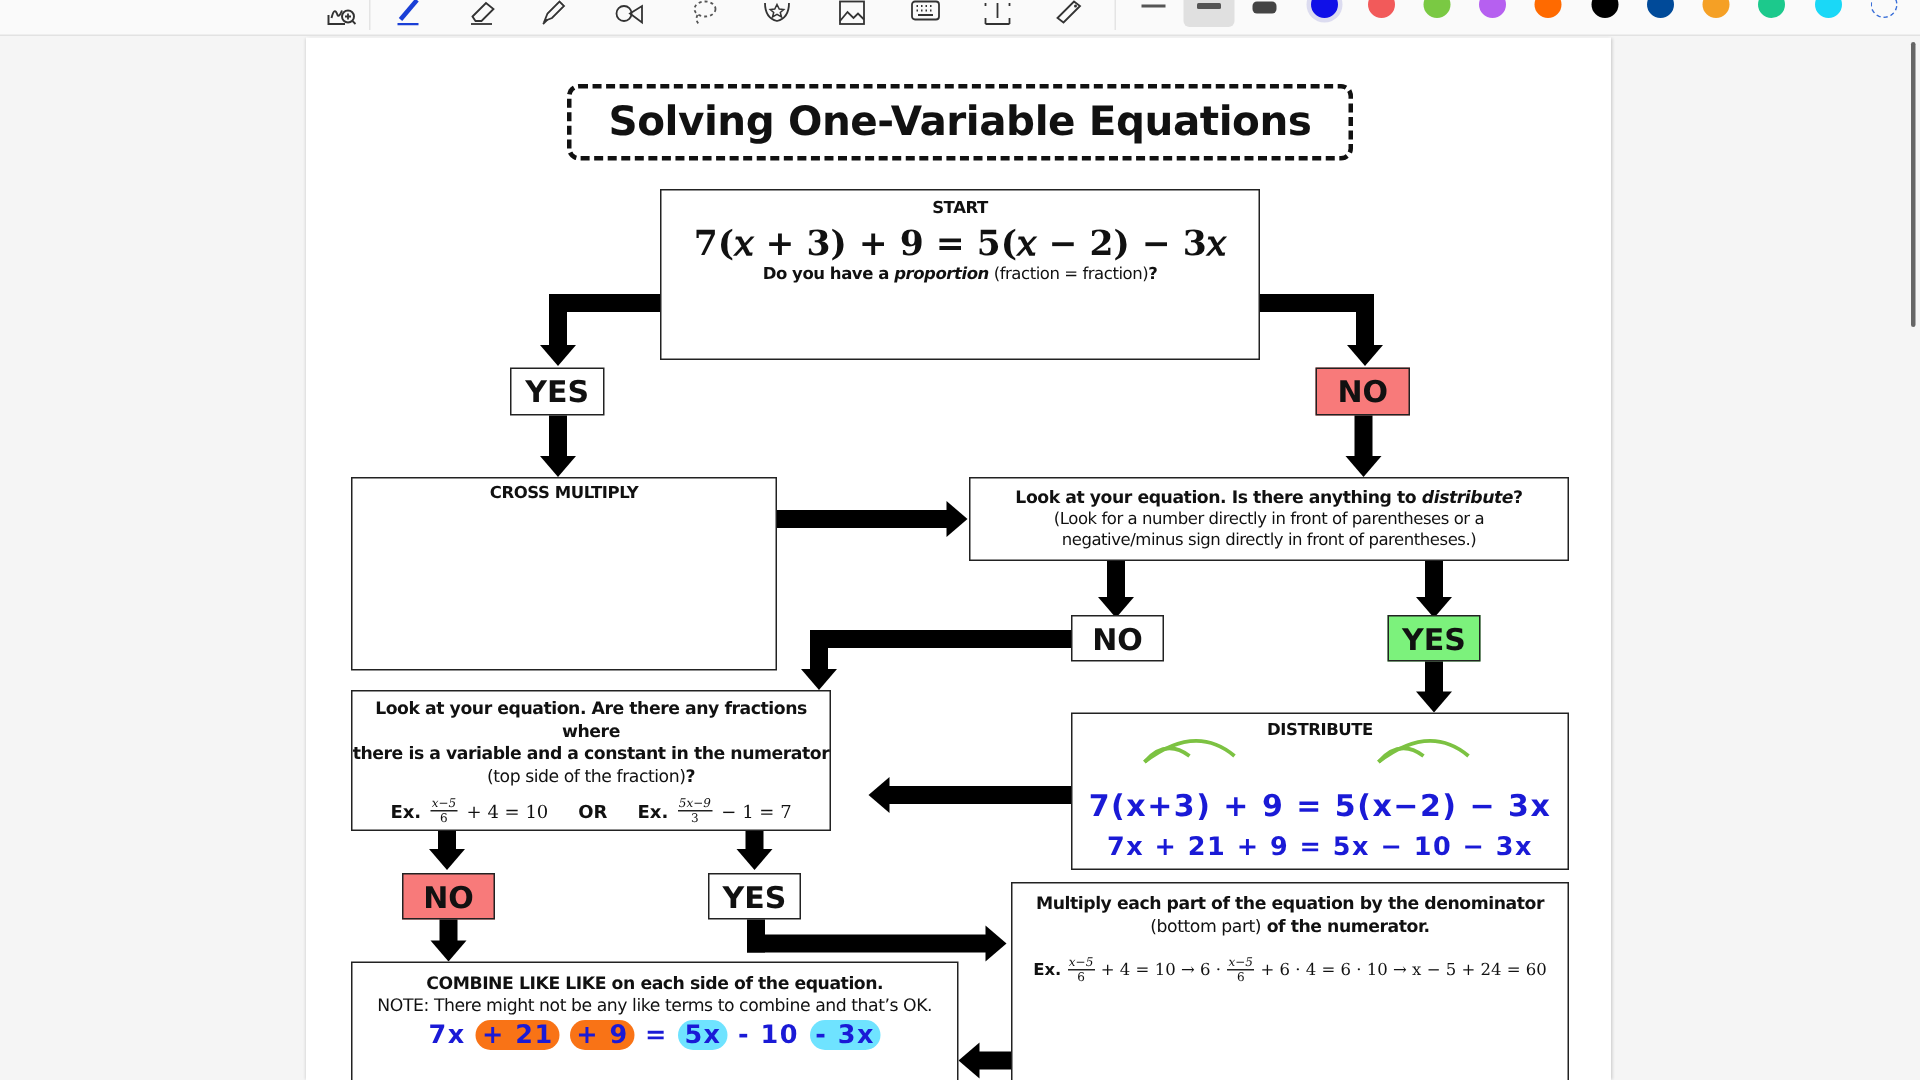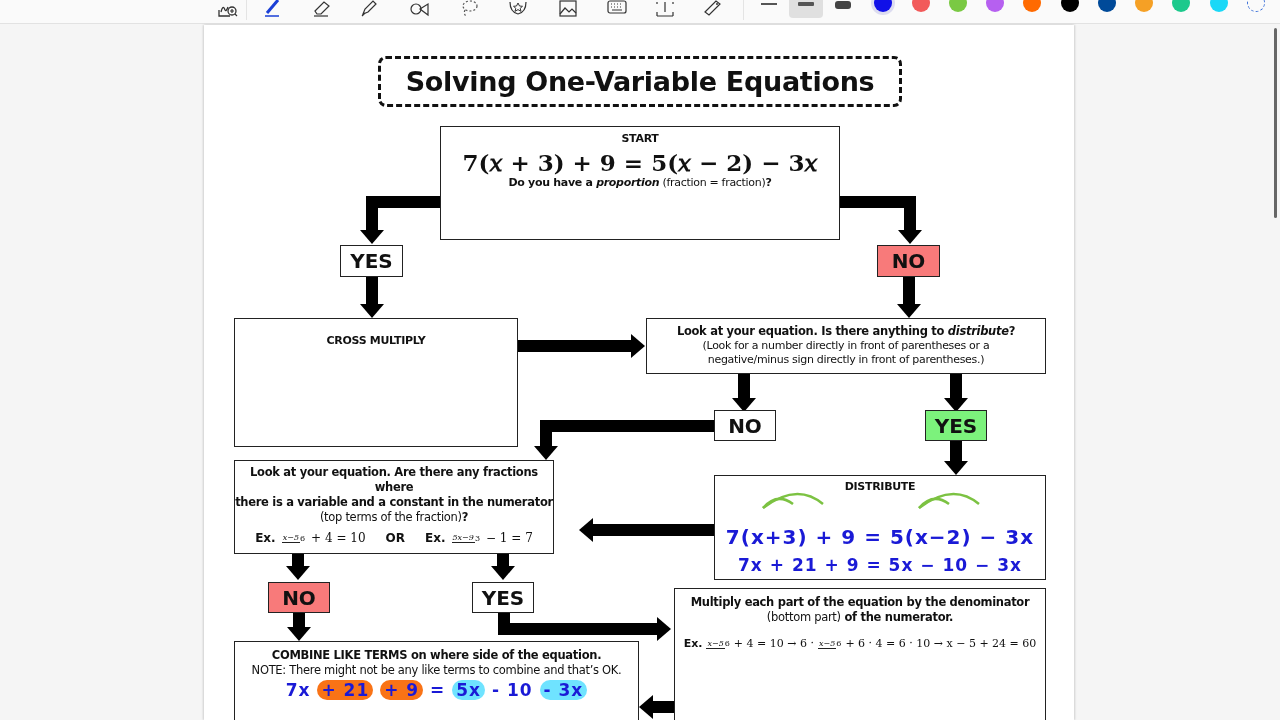--- a/index.html
+++ b/index.html
@@ -25,21 +25,21 @@
   .label { position: absolute; border: 1.5px solid #222; display: flex; align-items: center; justify-content: center; font-weight: bold; font-size: 20px; color: #111; font-family: "DejaVu Sans", sans-serif; }
   .red { background: #f87a7a; }
   .green { background: #7cf27c; }
   .white { background: #fff; }
   .bar { position: absolute; background: #000; }
   .ah { position: absolute; width: 0; height: 0; }
   .ah.down { border-left: 12px solid transparent; border-right: 12px solid transparent; border-top: 14px solid #000; }
   .ah.right { border-top: 12px solid transparent; border-bottom: 12px solid transparent; border-left: 14px solid #000; }
   .ah.left { border-top: 12px solid transparent; border-bottom: 12px solid transparent; border-right: 14px solid #000; }
   .hand { font-family: "DejaVu Sans", sans-serif; color: #1a1ad6; font-weight: bold; font-size: 19px; letter-spacing: 1px; }
-  .frac { display: inline-flex; flex-direction: row; align-items: center; vertical-align: middle; font-size: 8px; line-height: 9px; margin: 0 2px; }
+  .frac { display: inline-flex; flex-direction: column; align-items: center; vertical-align: middle; font-size: 8px; line-height: 9px; margin: 0 2px; }
   .frac .n { border-bottom: 0.8px solid #222; padding: 0 1px; font-style: italic; }
   .hl-y { background: #f97316; border-radius: 12px; padding: 0 4px; }
   .hl-c { background: #6fe3ff; border-radius: 12px; padding: 0 4px; }
 </style>
 </head>
 <body>
 
 <div class="toolbar">
   <div class="tool" style="left:217px">
     <svg viewBox="0 0 20 18">
@@ -157,21 +157,21 @@
 <div class="label white" style="left:340px;top:245px;width:63px;height:32px">YES</div>
 <div class="label red" style="left:877px;top:245px;width:63px;height:32px">NO</div>
 
 <div class="bar" style="left:366px;top:277px;width:12px;height:28px"></div>
 <div class="ah down" style="left:360px;top:304px"></div>
 
 <div class="bar" style="left:903px;top:277px;width:12px;height:28px"></div>
 <div class="ah down" style="left:897px;top:304px"></div>
 
 <div class="box" style="left:234px;top:318px;width:284px;height:129px">
-  <div class="hdr" style="margin-top:15px">CROSS MULTIPLY</div>
+  <div class="hdr" style="margin-top:3px">CROSS MULTIPLY</div>
 </div>
 
 <div class="bar" style="left:518px;top:340px;width:114px;height:12px"></div>
 <div class="ah right" style="left:631px;top:334px"></div>
 
 <div class="box" style="left:646px;top:318px;width:400px;height:56px">
   <div class="txt" style="margin-top:5px"><span class="b">Look at your equation. Is there anything to </span><span class="b i">distribute</span><span class="b">?</span></div>
   <div class="txt" style="font-size:11px;line-height:14px">(Look for a number directly in front of parentheses or a</div>
   <div class="txt" style="font-size:11px;line-height:14px">negative/minus sign directly in front of parentheses.)</div>
 </div>
@@ -187,21 +187,21 @@
 <div class="bar" style="left:540px;top:420px;width:174px;height:12px"></div>
 <div class="bar" style="left:540px;top:420px;width:12px;height:28px"></div>
 <div class="ah down" style="left:534px;top:446px"></div>
 
 <div class="bar" style="left:950px;top:441px;width:12px;height:22px"></div>
 <div class="ah down" style="left:944px;top:461px"></div>
 
 <div class="box" style="left:234px;top:460px;width:320px;height:94px">
   <div class="txt b" style="margin-top:4px">Look at your equation. Are there any fractions where</div>
   <div class="txt b">there is a variable and a constant in the numerator</div>
-  <div class="txt"><span>(top terms of the fraction)</span><span class="b">?</span></div>
+  <div class="txt"><span>(top side of the fraction)</span><span class="b">?</span></div>
   <div style="margin-top:6px;font-size:12px;display:flex;justify-content:center;align-items:center;gap:4px">
     <span class="b">Ex.</span>
     <span class="frac math">
         <span class="n">x−5</span>
         <span>6</span>
       </span>
     <span class="math" style="font-size:12px">+ 4 = 10</span>
     <span class="b" style="margin:0 16px">OR</span>
     <span class="b">Ex.</span>
     <span class="frac math">
@@ -257,21 +257,21 @@
         <span>6</span>
       </span>
     <span class="math">+ 6 · 4 = 6 · 10 → x − 5 + 24 = 60</span>
   </div>
 </div>
 
 <div class="bar" style="left:652px;top:701px;width:22px;height:12px"></div>
 <div class="ah left" style="left:639px;top:695px"></div>
 
 <div class="box" style="left:234px;top:641px;width:405px;height:90px">
-  <div class="txt b" style="margin-top:6px">COMBINE LIKE TERMS on where side of the equation.</div>
+  <div class="txt b" style="margin-top:6px">COMBINE LIKE LIKE on each side of the equation.</div>
   <div class="txt">NOTE: There might not be any like terms to combine and that’s OK.</div>
   <div class="hand" style="margin-top:2px;font-size:17px">
     <span>7x</span>
     <span class="hl-y">+ 21</span>
     <span class="hl-y">+ 9</span>
     <span>=</span>
     <span class="hl-c">5x</span>
     <span>- 10</span>
     <span class="hl-c">- 3x</span>
   </div>

